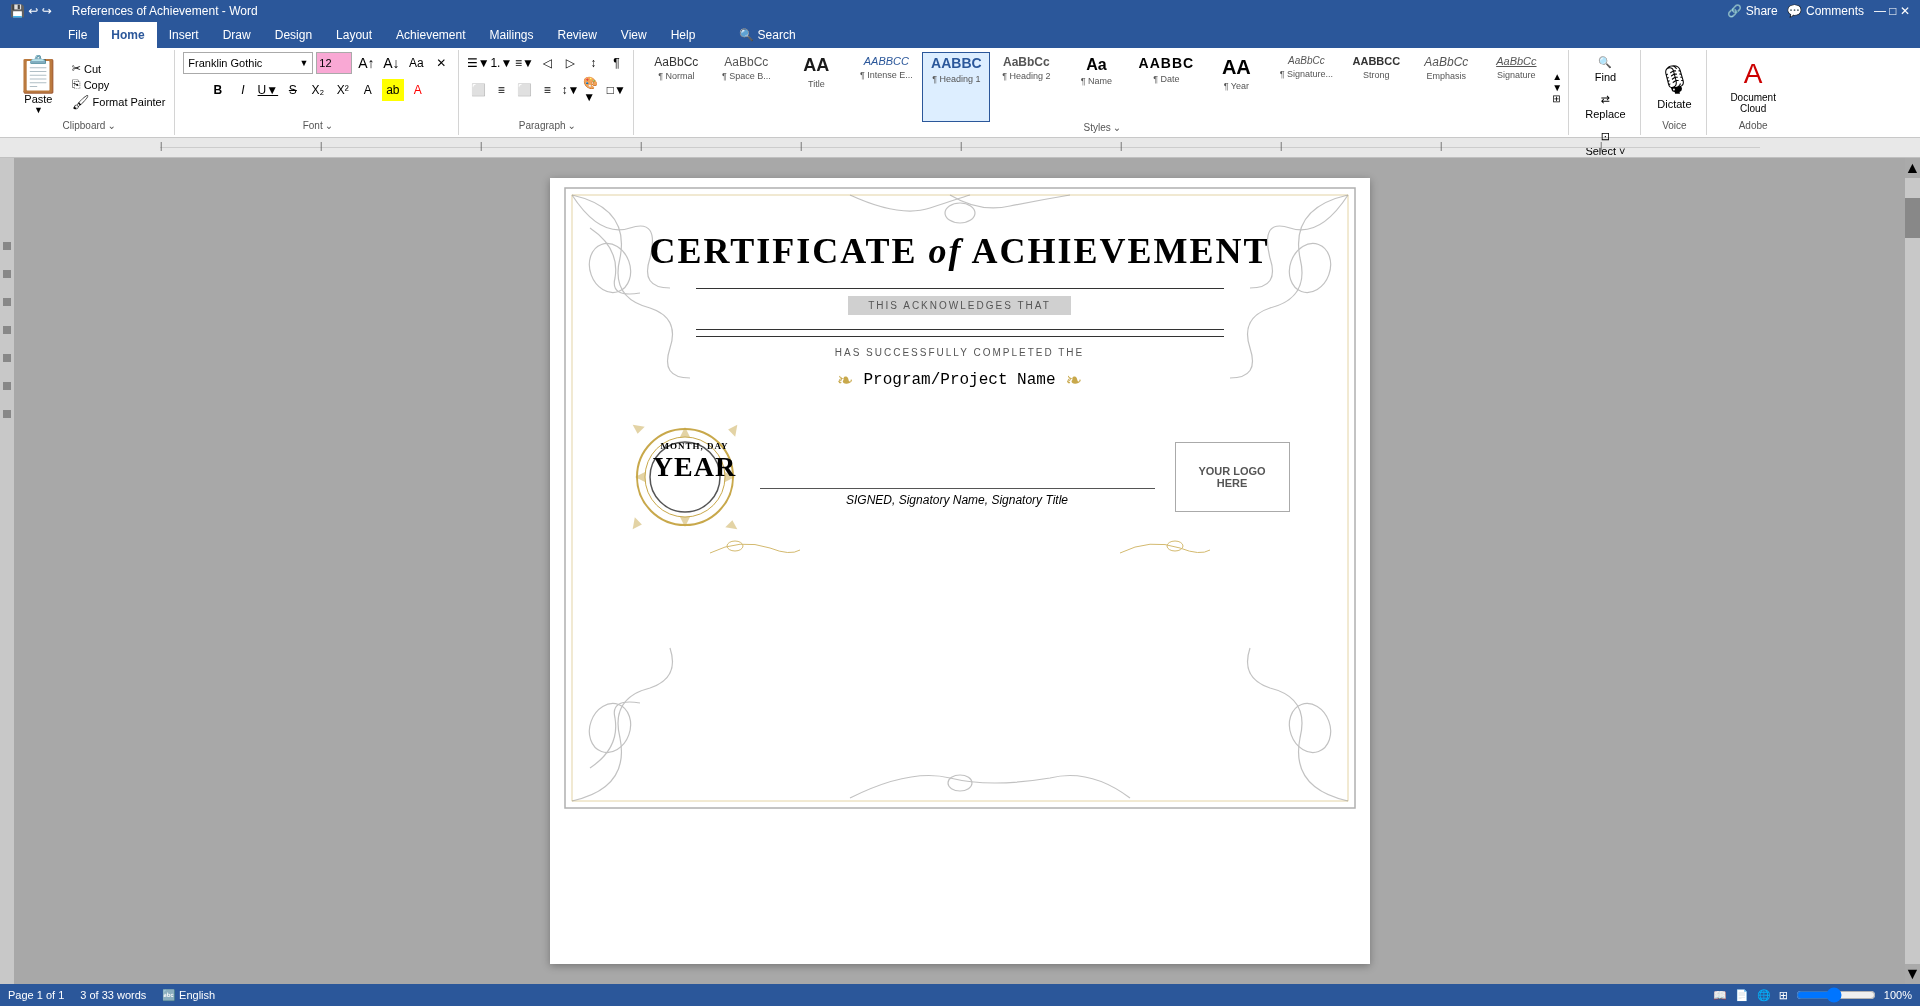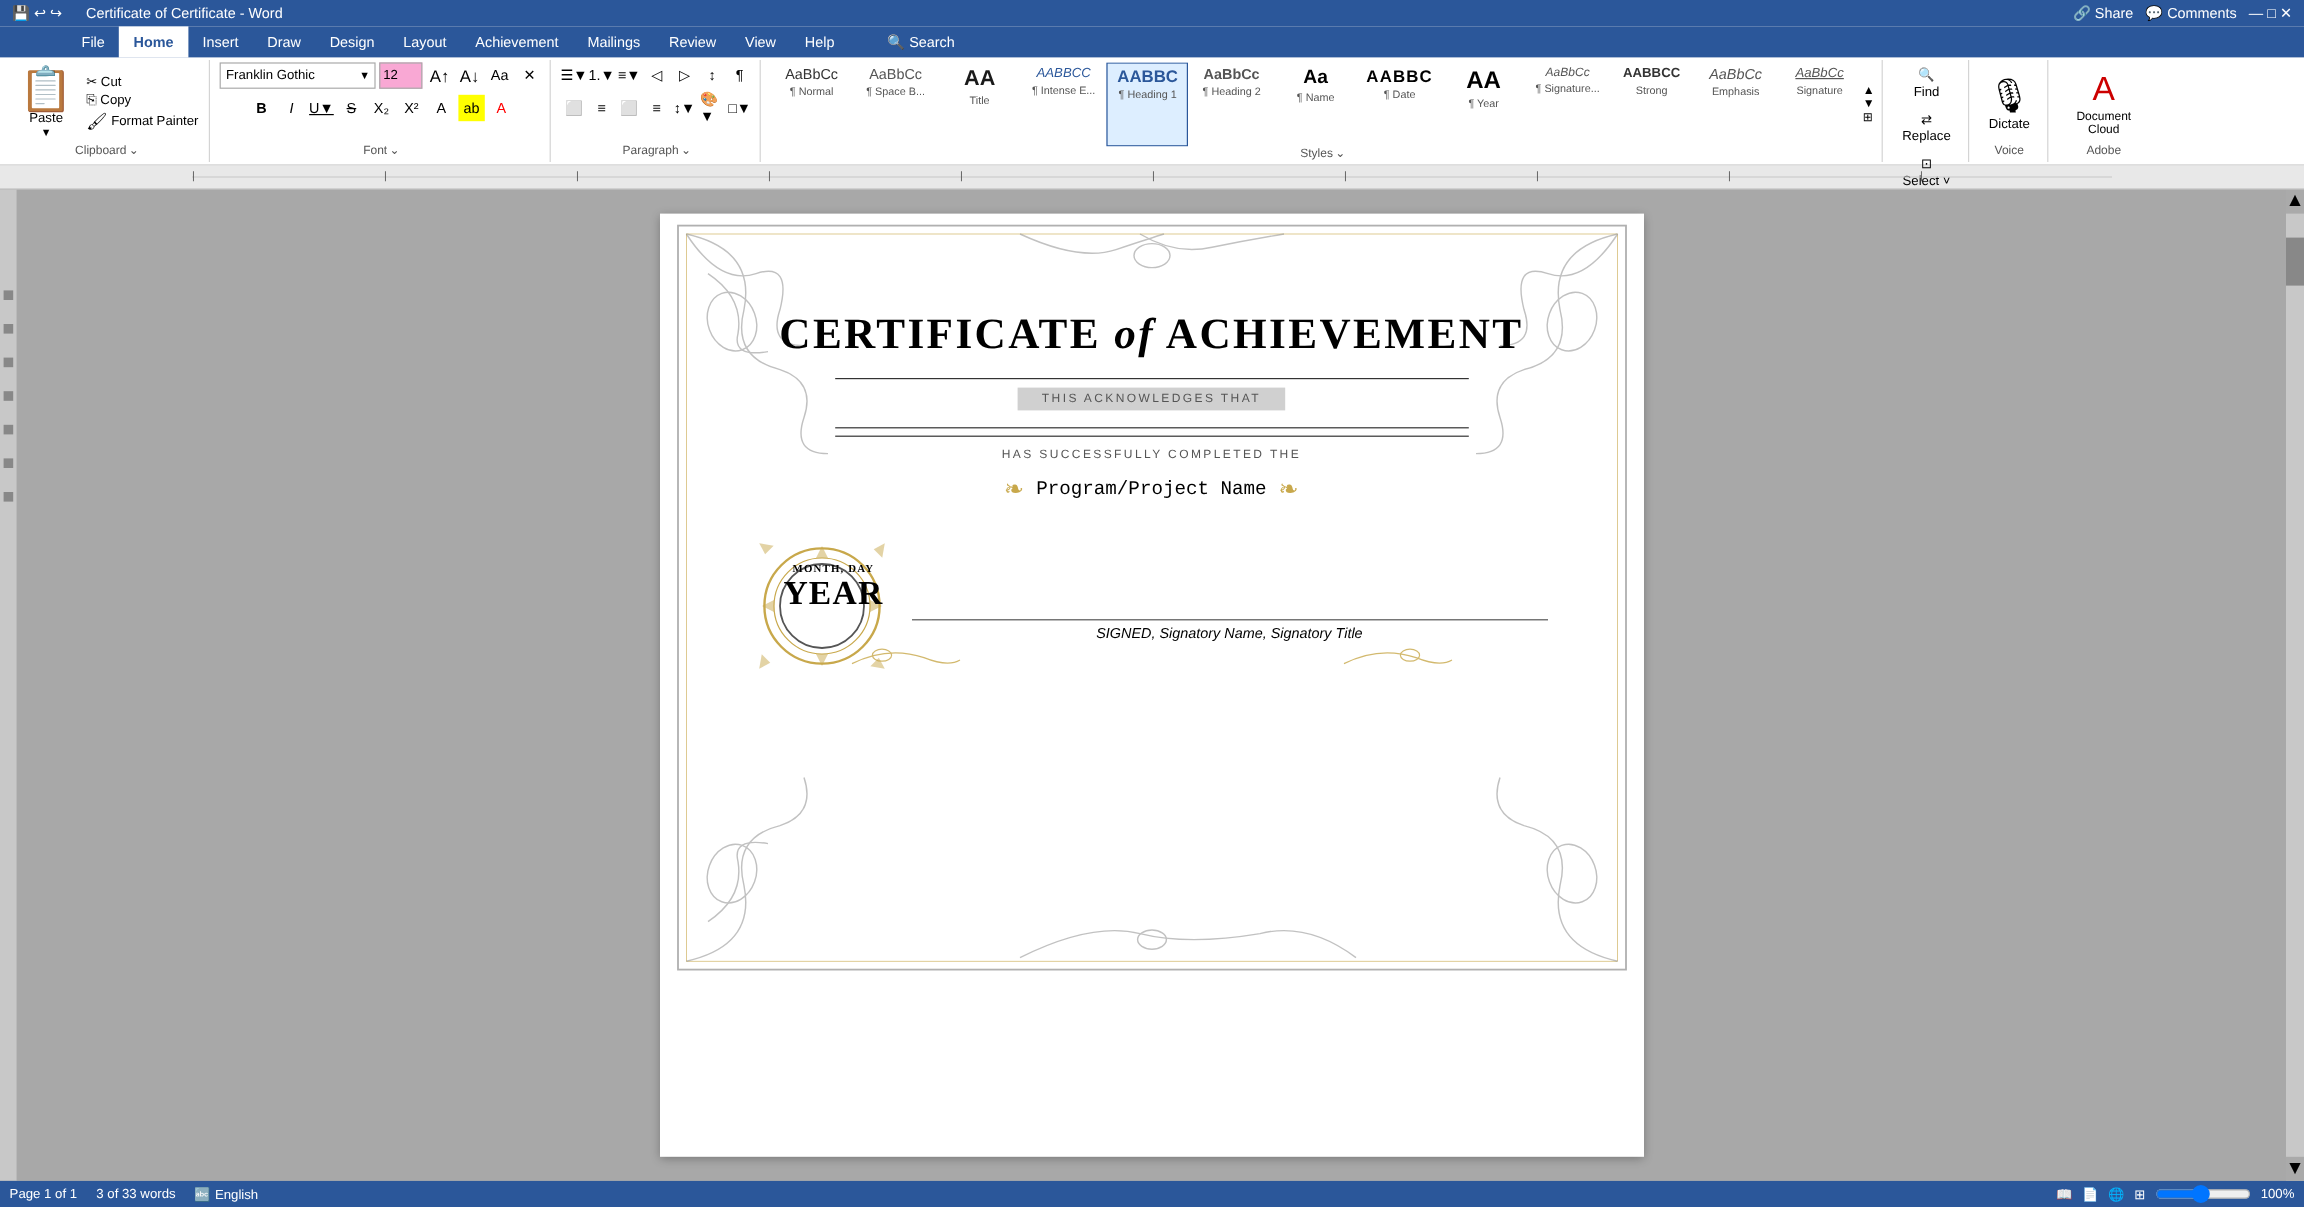--- a/index.html
+++ b/index.html
@@ -217,21 +217,21 @@
     
     .cert-decoration {
       position: absolute;
       inset: 0;
       pointer-events: none;
     }
 
     .cert-inner {
       position: relative;
       z-index: 2;
-      padding: 79px 80px 40px;
+      padding: 52px 80px 40px;
       text-align: center;
     }
 
     .cert-title {
       font-size: 36px;
       font-weight: bold;
       letter-spacing: 2px;
       margin-bottom: 16px;
       font-family: 'Times New Roman', serif;
     }
@@ -388,21 +388,21 @@
     .format-painter-icon {
       font-size: 14px;
     }
   </style>
 </head>
 <body>
 
 <div class="title-bar">
   <div class="title-bar-left">
     <span>💾 ↩ ↪</span>
-    <span>Certificate of Certificate - Word</span>
+    <span>References of Achievement - Word</span>
   </div>
   <div class="title-bar-right">
     <span style="cursor:pointer;">🔗 Share</span>
     <span style="cursor:pointer;">💬 Comments</span>
     <span>— □ ✕</span>
   </div>
 </div>
 
 <div class="ribbon-tabs">
   <div class="ribbon-tab">File</div>
@@ -749,20 +749,24 @@
           <div class="cert-signature-area">
             <div style="height:40px;"></div>
             <div class="cert-sig-line"></div>
             <div class="cert-sig-text">
               <span>SIGNED,</span>
               <em>Signatory Name</em>,
               <span>Signatory Title</span>
             </div>
           </div>
 
+          <div class="cert-logo-box">
+            <span>YOUR LOGO</span>
+            <span>HERE</span>
+          </div>
         </div>
       </div>
     </div>
   </div>
 
   <div class="right-sidebar">
     <div style="height:20px; background:#aaa; display:flex; align-items:center; justify-content:center; cursor:pointer;">▲</div>
     <div style="height:40px; background:#888; margin-top:20px; cursor:pointer;"></div>
     <div style="position:absolute; bottom:22px; right:0; width:15px; height:20px; background:#aaa; display:flex; align-items:center; justify-content:center; cursor:pointer;">▼</div>
   </div>

